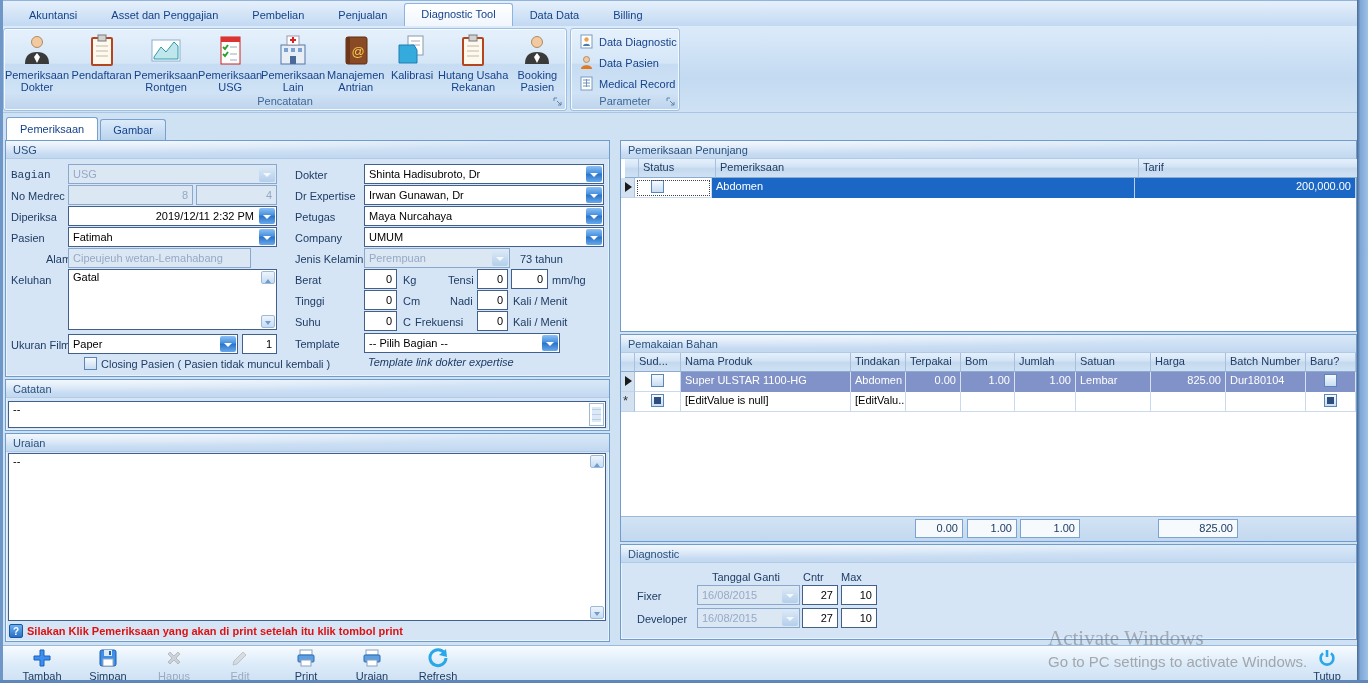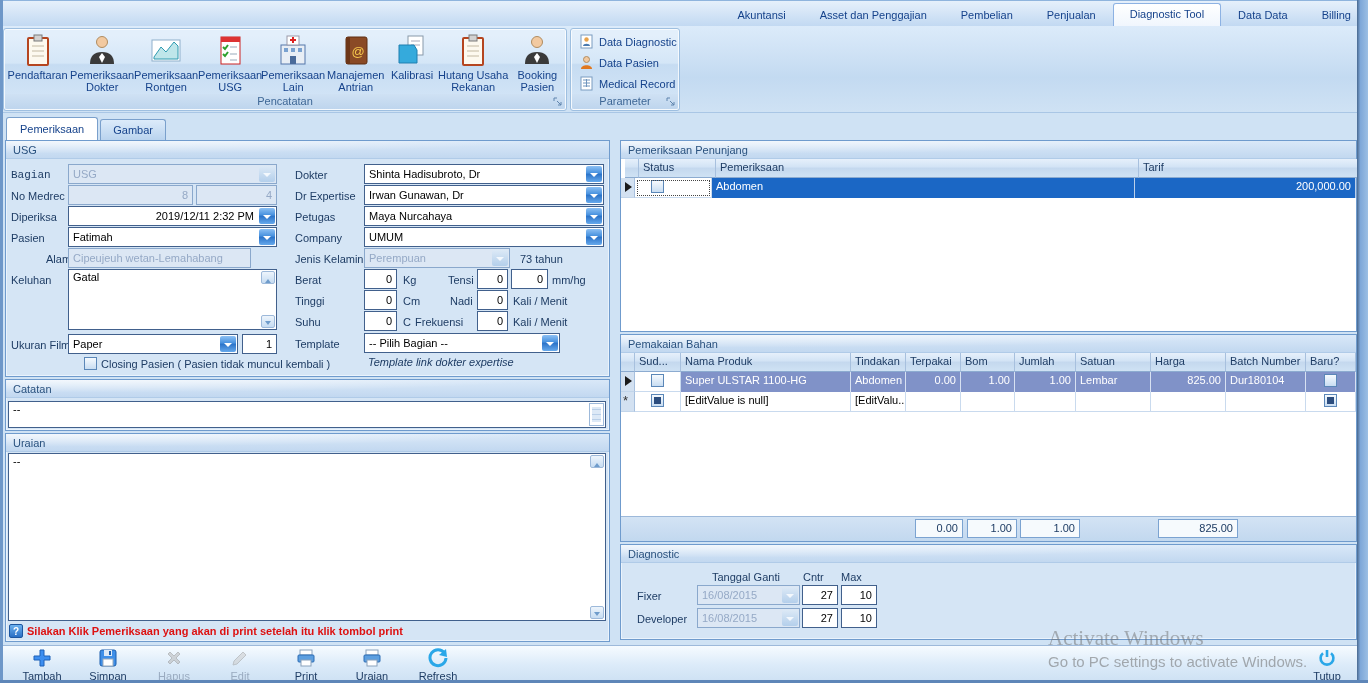--- a/index.html
+++ b/index.html
@@ -9,21 +9,21 @@
   .abs { position:absolute; }
 
   
   .edge-left { position:absolute; left:0; top:0; width:3px; height:683px; background:#6e97c8; }
   .edge-right { position:absolute; right:0; top:0; width:11px; height:683px; background:linear-gradient(90deg,#48688f,#7ea7d8 30%,#9cbfe4); }
   .edge-bottom { position:absolute; left:0; bottom:0; width:1368px; height:3px; background:#5e86b8; }
 
   
   .tabstrip { position:absolute; left:0; top:0; width:1368px; height:26px;
     background:linear-gradient(#e6f0fb,#c2d9f2); border-top:1px solid #8fb4dd;
-    display:flex; align-items:flex-end; padding-left:12px;justify-content:flex-end; }
+    display:flex; align-items:flex-end; padding-left:12px; }
   .rtab { padding:5px 17px 5px; color:#15428b; white-space:nowrap; }
   .rtab.active { background:linear-gradient(#ffffff,#f0f6fd); border:1px solid #8db2e3; border-bottom:none;
     border-radius:3px 3px 0 0; padding:4px 16px 6px; }
   .ribbon { position:absolute; left:0; top:26px; width:1368px; height:87px;
     background:linear-gradient(#dcebfa,#c3daf1 60%,#cfe2f4); border-bottom:1px solid #a9c6e5; }
   .rgroup { position:absolute; top:2px; height:83px; border:1px solid #9ebfe0; border-radius:3px;
     background:linear-gradient(#e3effb 8%,#d4e6f7 42%,#c6dcf2 44%,#d6e7f8);
     box-shadow:inset 0 0 0 1px rgba(255,255,255,.75); }
   .gcaption { position:absolute; left:1px; right:1px; bottom:1px; height:15px; line-height:15px;
     text-align:center; color:#3e6796; background:linear-gradient(#cfe1f4,#bed5ed); border-radius:0 0 2px 2px; }
@@ -116,37 +116,37 @@
     <div class="rtab">Penjualan</div>
     <div class="rtab active">Diagnostic Tool</div>
     <div class="rtab">Data Data</div>
     <div class="rtab">Billing</div>
   </div>
 
   <div class="ribbon">
 
     <div class="rgroup" style="left:3px;width:564px;">
       <div class="rbtns">
+        <div class="rbtn" style="width:64px">
+          <span class="ric"><svg viewBox="0 0 34 34">
+                <circle cx="17" cy="9" r="5.5" fill="#f2c9a0" stroke="#b08c60"></circle>
+                <path d="M5 31 Q5 19 17 19 Q29 19 29 31 Z" fill="#3a3a3a"></path>
+                <path d="M17 20 l-3 4 3 6 3-6 Z" fill="#fff"></path>
+              </svg></span>
+          <span class="rlabel">Pemeriksaan Dokter</span>
+        </div>
         <div class="rbtn" style="width:66px">
           <span class="ric"><svg viewBox="0 0 34 34">
                 <rect x="7" y="5" width="20" height="27" rx="1" fill="#fdf9ef" stroke="#b5451f" stroke-width="2"></rect>
                 <rect x="13" y="2" width="8" height="6" fill="#d2d2d2" stroke="#7a7a7a"></rect>
                 <line x1="11" y1="13" x2="23" y2="13" stroke="#c3b9a2"></line>
                 <line x1="11" y1="18" x2="23" y2="18" stroke="#c3b9a2"></line>
                 <line x1="11" y1="23" x2="23" y2="23" stroke="#c3b9a2"></line>
               </svg></span>
           <span class="rlabel">Pendaftaran</span>
-        </div>
-        <div class="rbtn" style="width:64px">
-          <span class="ric"><svg viewBox="0 0 34 34">
-                <circle cx="17" cy="9" r="5.5" fill="#f2c9a0" stroke="#b08c60"></circle>
-                <path d="M5 31 Q5 19 17 19 Q29 19 29 31 Z" fill="#3a3a3a"></path>
-                <path d="M17 20 l-3 4 3 6 3-6 Z" fill="#fff"></path>
-              </svg></span>
-          <span class="rlabel">Pemeriksaan Dokter</span>
         </div>
         <div class="rbtn" style="width:64px">
           <span class="ric"><svg viewBox="0 0 34 34">
                 <rect x="3" y="7" width="28" height="21" fill="#fff" stroke="#8fb0cc"></rect>
                 <path d="M5 24 L12 14 L17 19 L25 9 L29 13 L29 26 L5 26 Z" fill="#bfe6ea" stroke="#2e9ab0"></path>
               </svg></span>
           <span class="rlabel">Pemeriksaan Rontgen</span>
         </div>
         <div class="rbtn" style="width:64px">
           <span class="ric"><svg viewBox="0 0 34 34">

